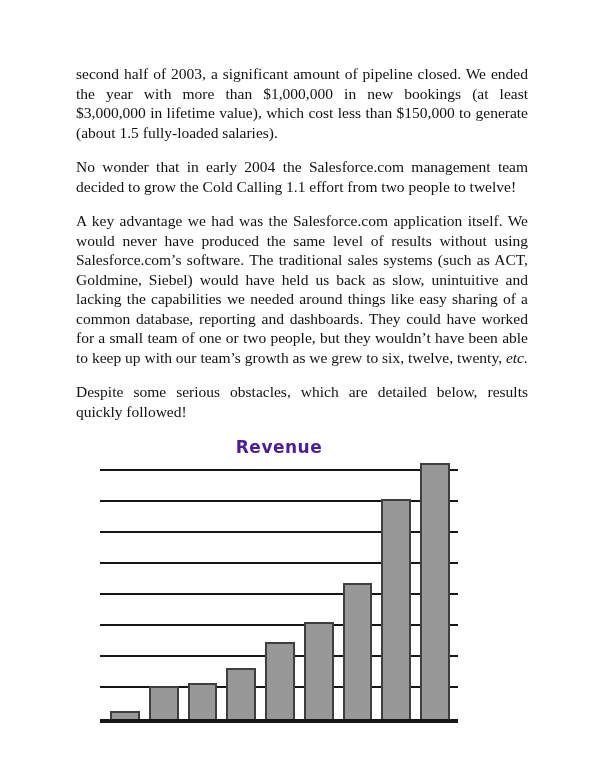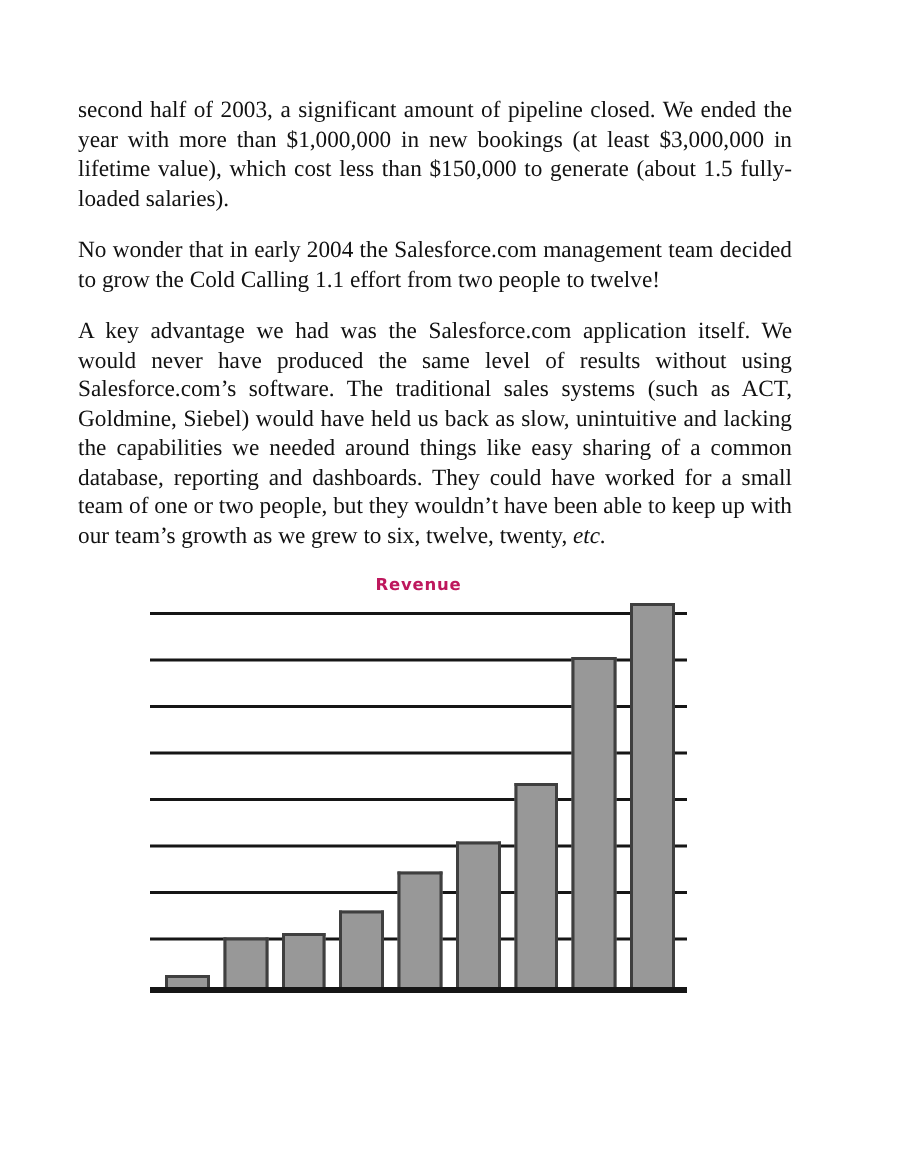--- a/index.html
+++ b/index.html
@@ -6,41 +6,41 @@
   .page {
     position: relative;
     width: 600px;
     height: 776px;
     background: #ffffff;
     font-family: "Liberation Serif", serif;
     color: #111111;
     overflow: hidden;
   }
   .text-block {
-    padding: 64px 72px 0 52px;
+    padding: 64px 72px 0 76px;
   }
   .text-block p {
     margin: 0 0 15px 0;
     font-size: 15.5px;
     line-height: 1.26;
     text-align: justify;
   }
   .text-block em { }
 
   .chart {
     width: 358px;
     margin: 16px 0 0 100px;
   }
   .chart-title {
     font-family: "DejaVu Sans", sans-serif;
     font-weight: bold;
-    font-size: 11px;
+    font-size: 17px;
     letter-spacing: 0.5px;
     text-align: center;
-    color: #be185d;
+    color: #4c1d95;
     margin-bottom: 0;
   }
   .plot {
     position: relative;
     height: 262px;
     border-bottom: 4px solid #161616;
   }
   .gridline {
     position: absolute;
     left: 0;
@@ -73,20 +73,23 @@
   <div class="text-block">
     <p>
       <span>second half of 2003, a significant amount of pipeline closed. We ended the year with more than $1,000,000 in new bookings (at least $3,000,000 in lifetime value), which cost less than $150,000 to generate (about 1.5 fully-loaded salaries).</span>
     </p>
     <p>
       <span>No wonder that in early 2004 the Salesforce.com management team decided to grow the Cold Calling 1.1 effort from two people to twelve!</span>
     </p>
     <p>
       <span>A key advantage we had was the Salesforce.com application itself. We would never have produced the same level of results without using Salesforce.com’s software. The traditional sales systems (such as ACT, Goldmine, Siebel) would have held us back as slow, unintuitive and lacking the capabilities we needed around things like easy sharing of a common database, reporting and dashboards. They could have worked for a small team of one or two people, but they wouldn’t have been able to keep up with our team’s growth as we grew to six, twelve, twenty, </span><em>etc.</em>
     </p>
+    <p>
+      <span>Despite some serious obstacles, which are detailed below, results quickly followed!</span>
+    </p>
   </div>
 
   <div class="chart">
     <div class="chart-title">Revenue</div>
     <div class="plot">
       <div class="bars">
           <div class="bar" style="height: 8px; background: rgb(152, 152, 152); border-color: rgb(63, 63, 63);"></div>
           <div class="bar" style="height: 33px; background: rgb(152, 152, 152); border-color: rgb(63, 63, 63);"></div>
           <div class="bar" style="height: 36px; background: rgb(152, 152, 152); border-color: rgb(63, 63, 63);"></div>
           <div class="bar" style="height: 51px; background: rgb(152, 152, 152); border-color: rgb(63, 63, 63);"></div>

